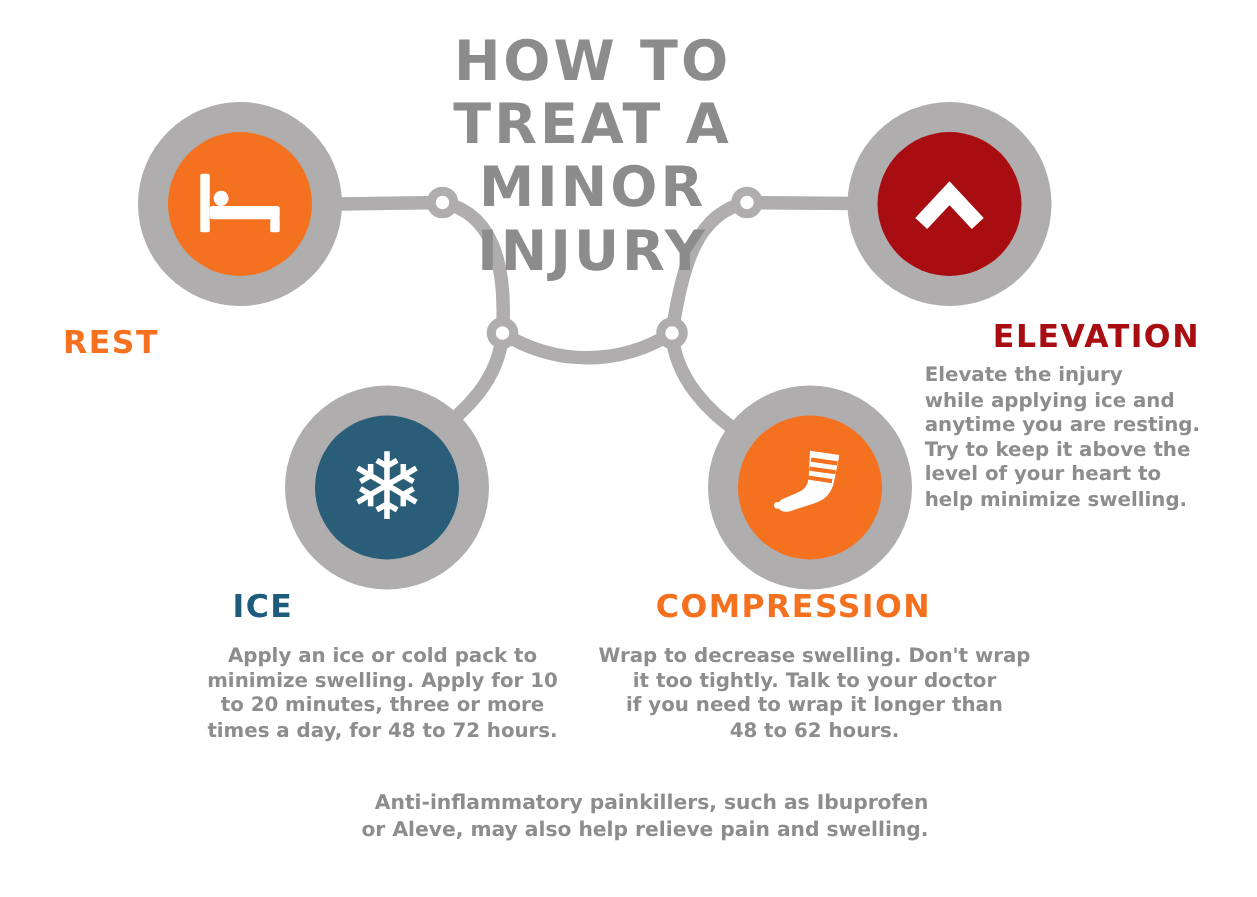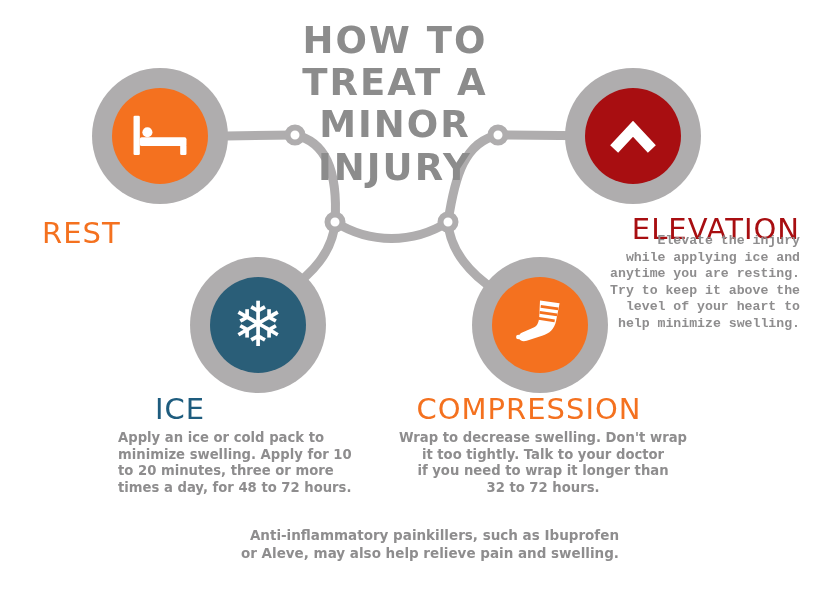--- a/index.html
+++ b/index.html
@@ -31,35 +31,35 @@
   .node-compression{left:472px;top:257px;}
   .glyph-icon{color:#fff;font-size:62px;line-height:1;}
   
   .pre{white-space:pre-line;}
   #title{
     position:absolute;left:215px;top:20px;width:360px;z-index:3;
     text-align:center;color:#8C8C8C;font-weight:800;font-size:37px;
     letter-spacing:2px;line-height:1.14;
   }
   .heading{
-    position:absolute;z-index:3;font-weight:400;font-size:29px;letter-spacing:1px;
+    position:absolute;z-index:3;font-weight:700;font-size:21px;letter-spacing:1px;
   }
   .body-text{
     position:absolute;z-index:3;font-weight:700;font-size:13.2px;
     color:#8E8D8E;line-height:1.25;
   }
   .heading-orange{color:#F4711F;}
   .heading-red{color:#A80E11;}
   .heading-blue{color:#1E5C7E;}
   #rest-heading{left:42px;top:216px;}
   #rest-body{left:42px;top:254px;text-align:left;}
   #elevation-heading{right:38px;top:212px;text-align:center;}
-  #elevation-body{right:38px;top:233px;text-align:right;font-family:Liberation Mono, monospace;}
+  #elevation-body{right:38px;top:243px;text-align:left;}
   #ice-heading{left:155px;top:392px;width:200px;text-align:left;}
-  #ice-body{left:118px;top:430px;width:274px;text-align:left;}
+  #ice-body{left:118px;top:430px;width:274px;text-align:center;}
   #compression-heading{left:379px;top:392px;width:300px;text-align:center;}
   #compression-body{left:390px;top:430px;width:306px;text-align:center;}
   #footer{
     position:absolute;left:179px;top:527px;width:440px;z-index:3;
     text-align:right;font-weight:700;font-size:13.5px;color:#8E8D8E;line-height:1.3;
   }
 </style>
 </head>
 <body>
 
@@ -140,18 +140,18 @@
   <div id="ice-heading" class="heading heading-blue">ICE</div>
   <div id="ice-body" class="body-text pre">Apply an ice or cold pack to
 minimize swelling. Apply for 10
 to 20 minutes, three or more
 times a day, for 48 to 72 hours.</div>
 
   <div id="compression-heading" class="heading heading-orange">COMPRESSION</div>
   <div id="compression-body" class="body-text pre">Wrap to decrease swelling. Don't wrap
 it too tightly. Talk to your doctor
 if you need to wrap it longer than
-32 to 72 hours.</div>
+48 to 62 hours.</div>
 
   <div id="footer" class="pre">Anti-inflammatory painkillers, such as Ibuprofen
 or Aleve, may also help relieve pain and swelling.</div>
 
 </div>
 
 </body></html>

